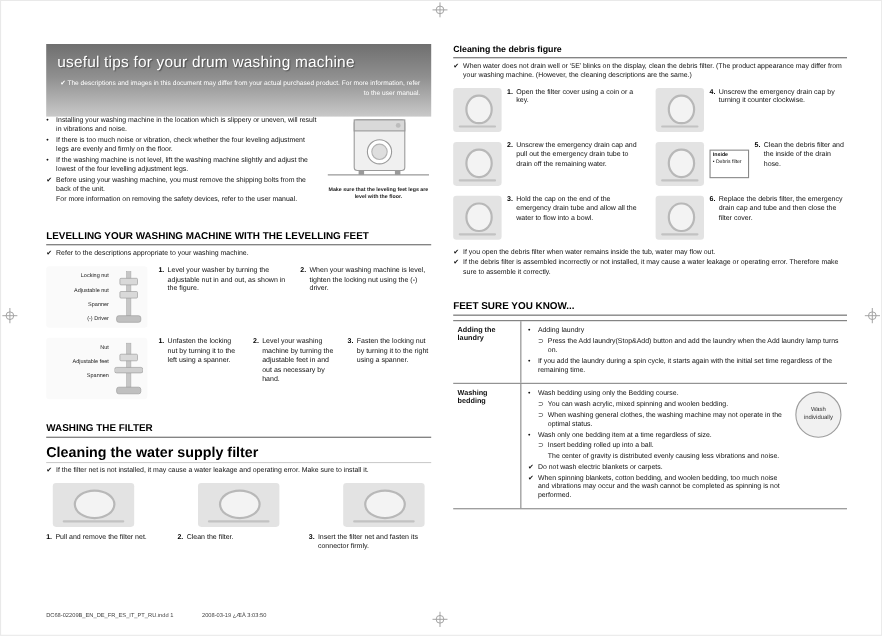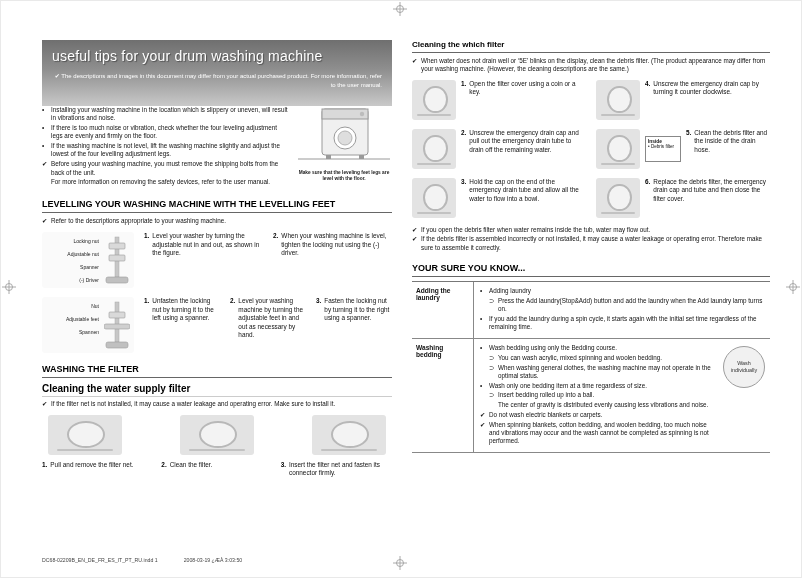--- a/index.html
+++ b/index.html
@@ -12,24 +12,24 @@
   .rm-left{left:2px;top:280px}
   .rm-right{left:786px;top:280px}
   .col{position:absolute;top:40px}
   .col-left{left:42px;width:350px}
   .col-right{left:412px;width:358px}
 
   .banner{height:66px;background:linear-gradient(180deg,#6f6f6f 0%,#8f8f8f 45%,#c9c9c9 100%);padding:8px 10px 6px;color:#fff}
   .banner-title{font-size:14px;font-weight:normal;letter-spacing:.2px;text-shadow:1px 1px 1px rgba(0,0,0,.4)}
   .banner-note{margin-top:8px;font-size:6px;line-height:1.5;text-align:right;max-width:330px;margin-left:auto}
 
-  .sec-h{font-size:9px;font-weight:bold;color:#000;margin-top:11px;margin-bottom:4px;padding-bottom:3px;border-bottom:1px solid #666}
+  .sec-h{font-size:9px;font-weight:bold;color:#000;margin-top:21px;margin-bottom:4px;padding-bottom:3px;border-bottom:1px solid #666}
   .sec-h.first-left{margin-top:9px}
   .sec-h.sm{font-size:8px;margin-top:0}
-  .sub-h{font-size:10px;font-weight:bold;margin:5px 0 3px;padding-bottom:2px;border-bottom:1px solid #ccc}
+  .sub-h{font-size:13px;font-weight:bold;margin:5px 0 3px;padding-bottom:2px;border-bottom:1px solid #ccc}
 
   .line{display:flex;margin-bottom:1.5px}
   .line .m{flex:0 0 9px;font-size:6.3px;line-height:1.32;color:#111}
   .line .t{flex:1;font-size:6.3px;line-height:1.32;color:#111}
   .line.ind{margin-left:9px}
 
   .step{display:flex;margin-bottom:2px}
   .step .n{font-weight:bold;font-size:6.4px;line-height:1.32;margin-right:3px;flex:0 0 auto;color:#000}
   .step .t{font-size:6.4px;line-height:1.32;color:#111}
 
@@ -227,21 +227,21 @@
         </div>
       <div class="step">
           <span class="n">3.</span>
           <span class="t">Insert the filter net and fasten its connector firmly.</span>
         </div>
     </div>
   </div>
 
   <div class="col col-right">
 
-    <div class="sec-h sm">Cleaning the which filter</div>
+    <div class="sec-h sm">Cleaning the debris figure</div>
     <div class="line">
         <span class="m">✔</span>
         <span class="t">When water does not drain well or ‘5E’ blinks on the display, clean the debris filter. (The product appearance may differ from your washing machine. (However, the cleaning descriptions are the same.)</span>
       </div>
 
     <div class="debris-grid">
       <div class="dcol">
         <div class="dcell">
           <div class="ph cell"></div>
           <div class="step">
@@ -295,21 +295,21 @@
 
     <div class="line">
         <span class="m">✔</span>
         <span class="t">If you open the debris filter when water remains inside the tub, water may flow out.</span>
       </div>
     <div class="line">
         <span class="m">✔</span>
         <span class="t">If the debris filter is assembled incorrectly or not installed, it may cause a water leakage or operating error. Therefore make sure to assemble it correctly.</span>
       </div>
 
-    <div class="sec-h">YOUR SURE YOU KNOW...</div>
+    <div class="sec-h">FEET SURE YOU KNOW...</div>
 
     <div class="tbl">
       <div class="trow">
         <div class="tlabel">Adding the laundry</div>
         <div class="tcontent">
           <div class="line">
               <span class="m">•</span>
               <span class="t">Adding laundry</span>
             </div>
           <div class="line ind">

